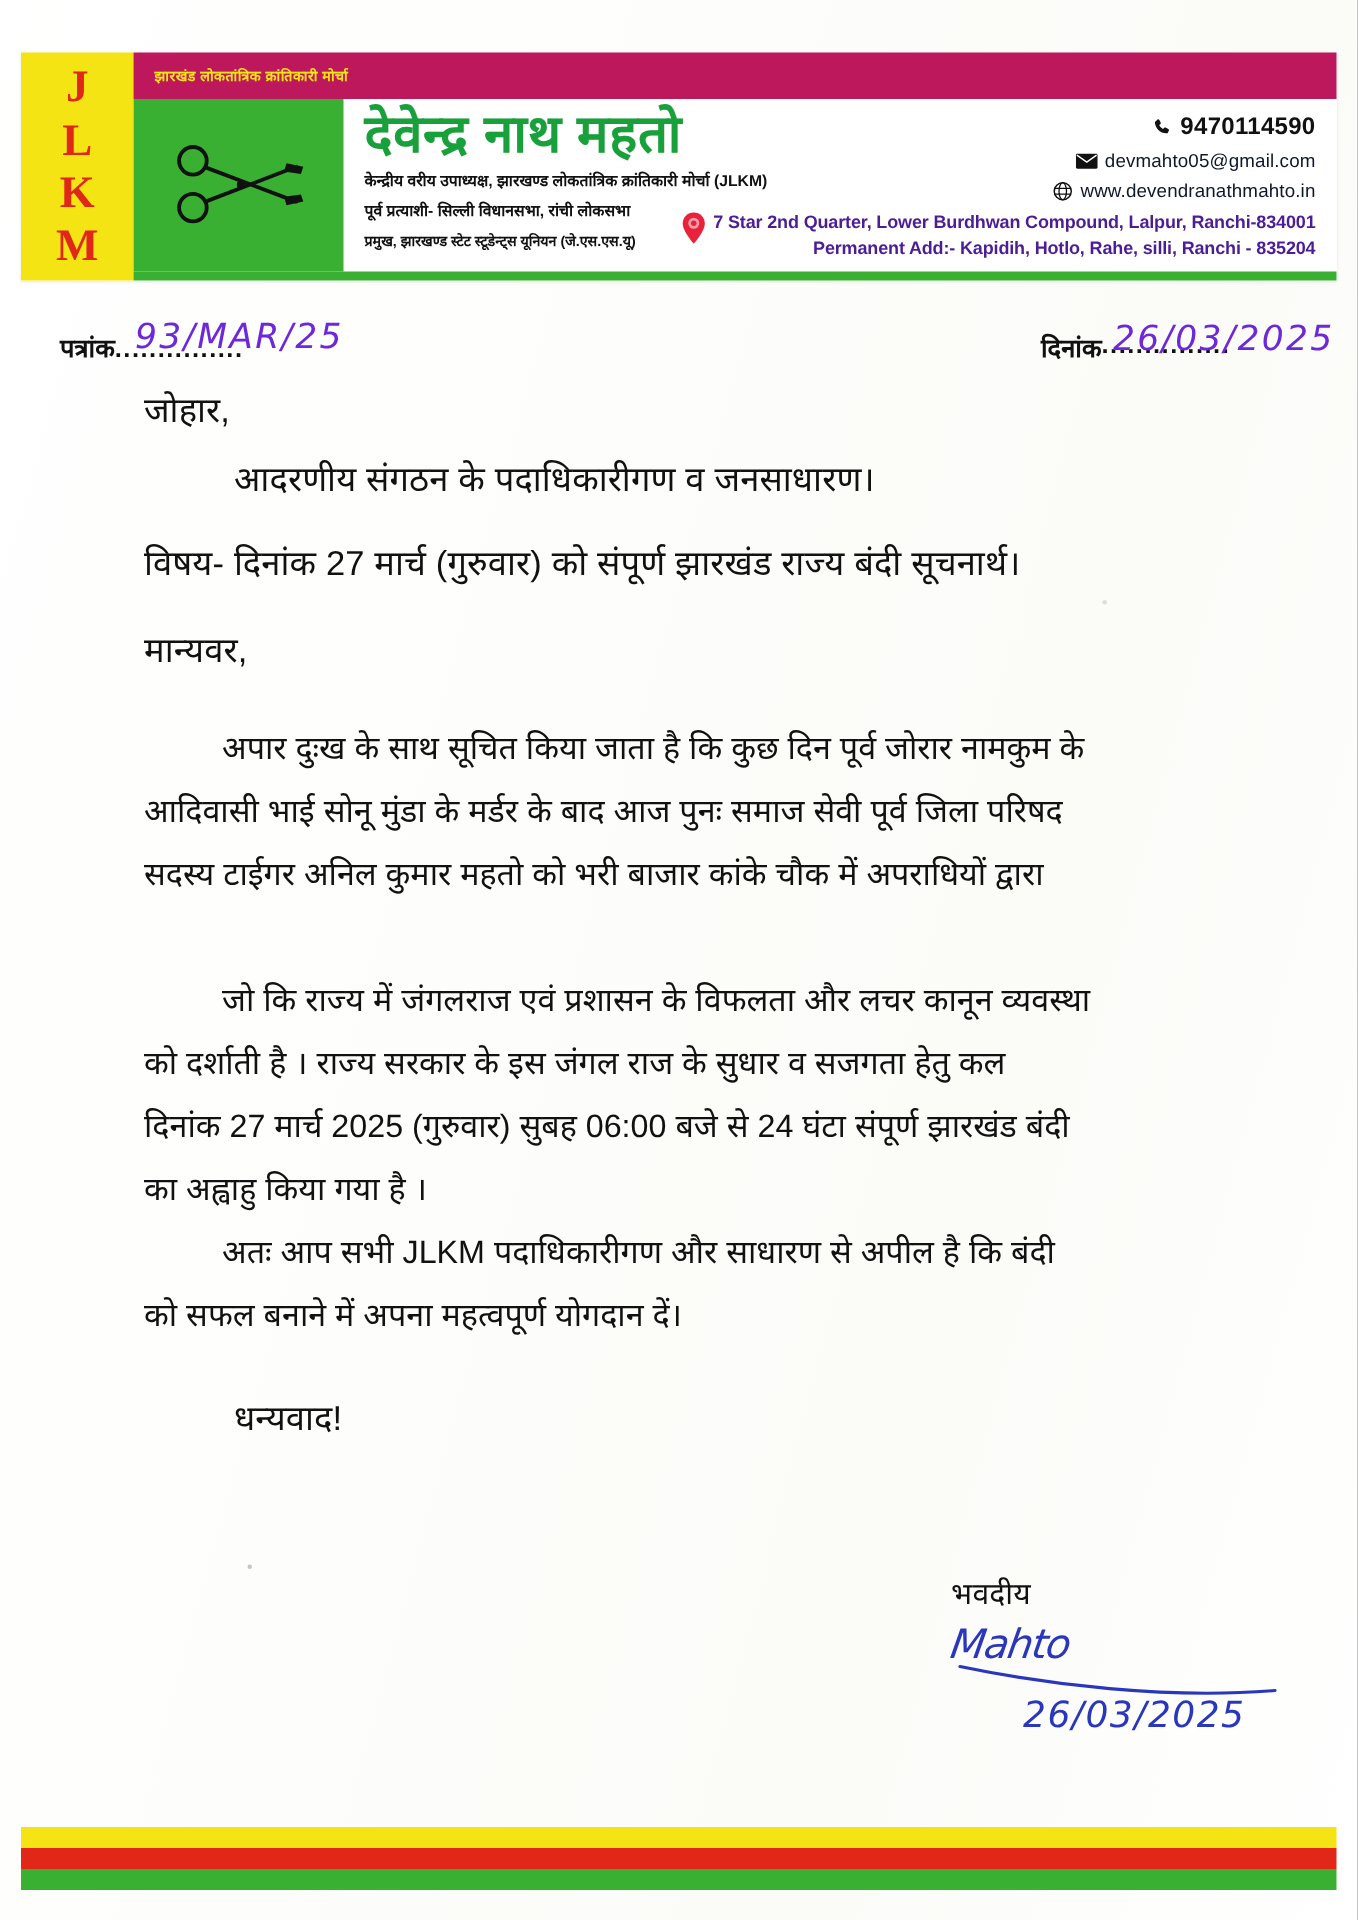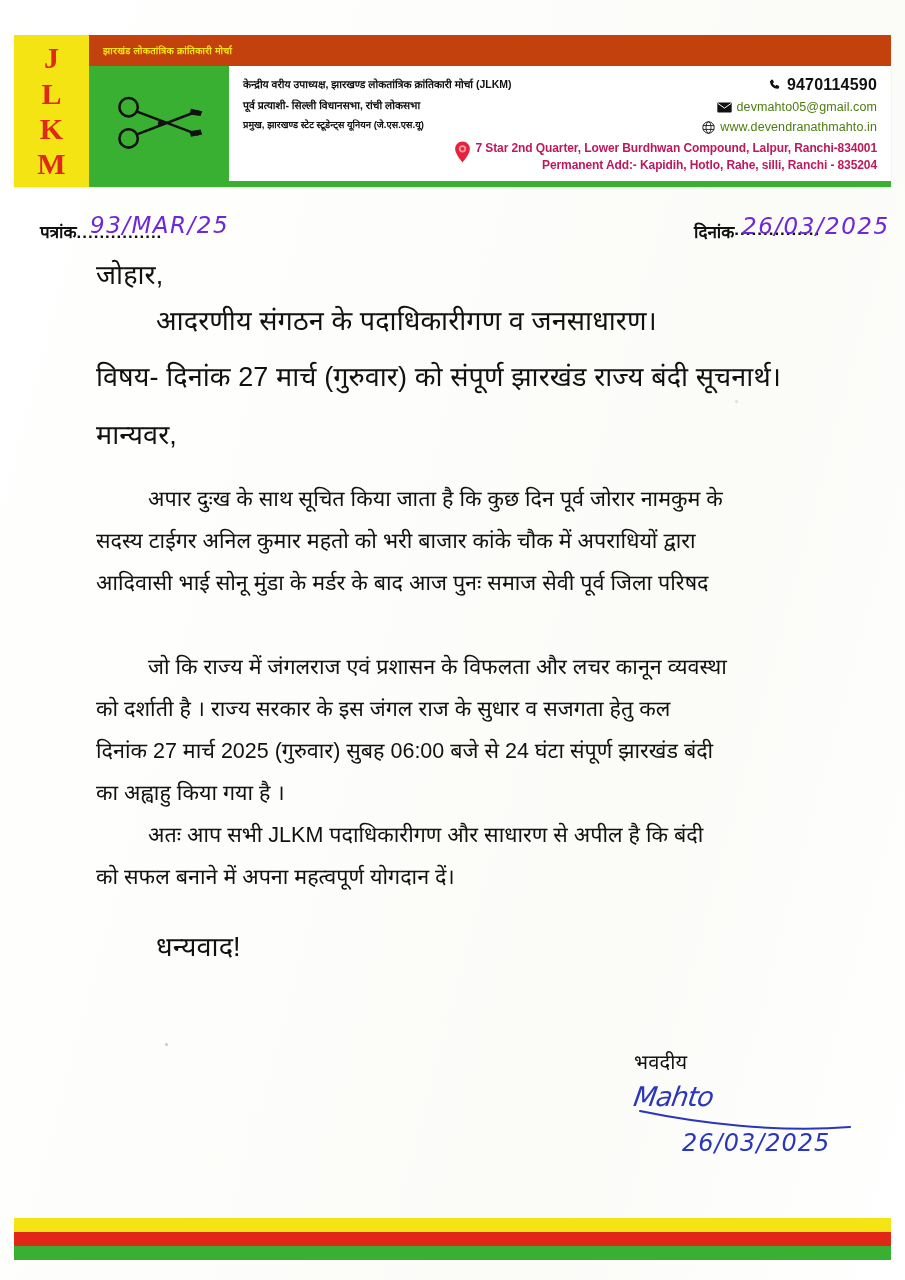--- a/index.html
+++ b/index.html
@@ -52,21 +52,21 @@
     letter-spacing: 0px;
   }
   .lh-right {
     flex: 1 1 auto;
     display: flex;
     flex-direction: column;
     min-width: 0;
   }
   .lh-redbar {
     height: 31px;
-    background: #c2410c;
+    background: #be185d;
     display: flex;
     align-items: center;
     padding-left: 14px;
     box-sizing: border-box;
   }
   .lh-redbar .org-name {
     color: #f5e414;
     font-size: 9.5px;
     font-weight: bold;
     letter-spacing: 0.3px;
@@ -137,27 +137,27 @@
   }
   .contact-row + .contact-row { margin-top: 6px; }
   .contact-phone {
     font-size: 16px;
     font-weight: bold;
     color: #111;
     letter-spacing: 0.2px;
   }
   .contact-text {
     font-size: 12.5px;
-    color: #4d7c0f;
+    color: #0f172a;
     letter-spacing: 0.1px;
   }
   .contact-addr {
     font-size: 12px;
     font-weight: bold;
-    color: #be185d;
+    color: #4c1d95;
     letter-spacing: -0.1px;
     white-space: nowrap;
   }
   .addr-rows {
     display: flex;
     align-items: flex-start;
     gap: 5px;
     margin-top: 7px;
   }
   .addr-lines { text-align: right; }
@@ -216,21 +216,21 @@
 
   
   .body-text {
     position: absolute;
     left: 0;
     top: 262px;
     width: 905px;
     color: #111;
   }
   .b-line {
-    font-size: 27px;
+    font-size: 23px;
     line-height: 1.0;
     color: #111;
     letter-spacing: 0.1px;
     white-space: nowrap;
   }
   .greeting {
     position: absolute;
     left: 96px;
     top: 0px;
   }
@@ -366,20 +366,21 @@
               <path d="M32.5 27.5 L108 56"></path>
               <path d="M32.5 56 L108 27"></path>
             </g>
             <path d="M100 24 L114 27 L112 33 L98 31 Z" fill="#111111"></path>
             <path d="M100 59 L114 56 L112 50 L98 52 Z" fill="#111111"></path>
             <circle cx="62" cy="42" r="3.4" fill="#111111"></circle>
           </svg>
         </div>
 
         <div class="lh-name-block">
+          <div class="lh-name">देवेन्द्र नाथ महतो</div>
           <div class="lh-sub">केन्द्रीय वरीय उपाध्यक्ष, झारखण्ड लोकतांत्रिक क्रांतिकारी मोर्चा  (JLKM)</div>
           <div class="lh-sub">पूर्व प्रत्याशी- सिल्ली विधानसभा, रांची लोकसभा</div>
           <div class="lh-sub small">प्रमुख, झारखण्ड स्टेट स्टूडेन्ट्स यूनियन (जे.एस.एस.यू)</div>
         </div>
 
         <div class="lh-contact">
 
           <div class="contact-row">
             <span class="ico">
               <svg width="14" height="14" viewBox="0 0 24 24">
@@ -446,22 +447,22 @@
 
   <div class="body-text">
 
     <div class="b-line greeting">जोहार,</div>
     <div class="b-line addressee">आदरणीय संगठन के पदाधिकारीगण व जनसाधारण।</div>
     <div class="b-line subject">विषय-  दिनांक 27 मार्च (गुरुवार) को संपूर्ण झारखंड राज्य बंदी सूचनार्थ।</div>
     <div class="b-line salutation">मान्यवर,</div>
 
     <div class="para para1">
       <div class="pl indent">अपार दुःख के साथ सूचित किया जाता है कि कुछ दिन पूर्व जोरार नामकुम के</div>
+      <div class="pl">आदिवासी भाई सोनू मुंडा के मर्डर के बाद आज पुनः समाज सेवी पूर्व जिला परिषद</div>
       <div class="pl">सदस्य टाईगर अनिल कुमार महतो को भरी बाजार कांके चौक में अपराधियों द्वारा</div>
-      <div class="pl">आदिवासी भाई सोनू मुंडा के मर्डर के बाद आज पुनः समाज सेवी पूर्व जिला परिषद</div>
     </div>
 
     <div class="para para2">
       <div class="pl indent">जो कि राज्य में जंगलराज एवं प्रशासन के विफलता और लचर कानून व्यवस्था</div>
       <div class="pl">को दर्शाती है ।  राज्य सरकार के इस जंगल राज के सुधार व सजगता हेतु कल</div>
       <div class="pl">दिनांक 27 मार्च 2025 (गुरुवार) सुबह 06:00 बजे से 24 घंटा संपूर्ण झारखंड बंदी</div>
       <div class="pl">का अह्वाहु किया गया है ।</div>
     </div>
 
     <div class="para para3">

